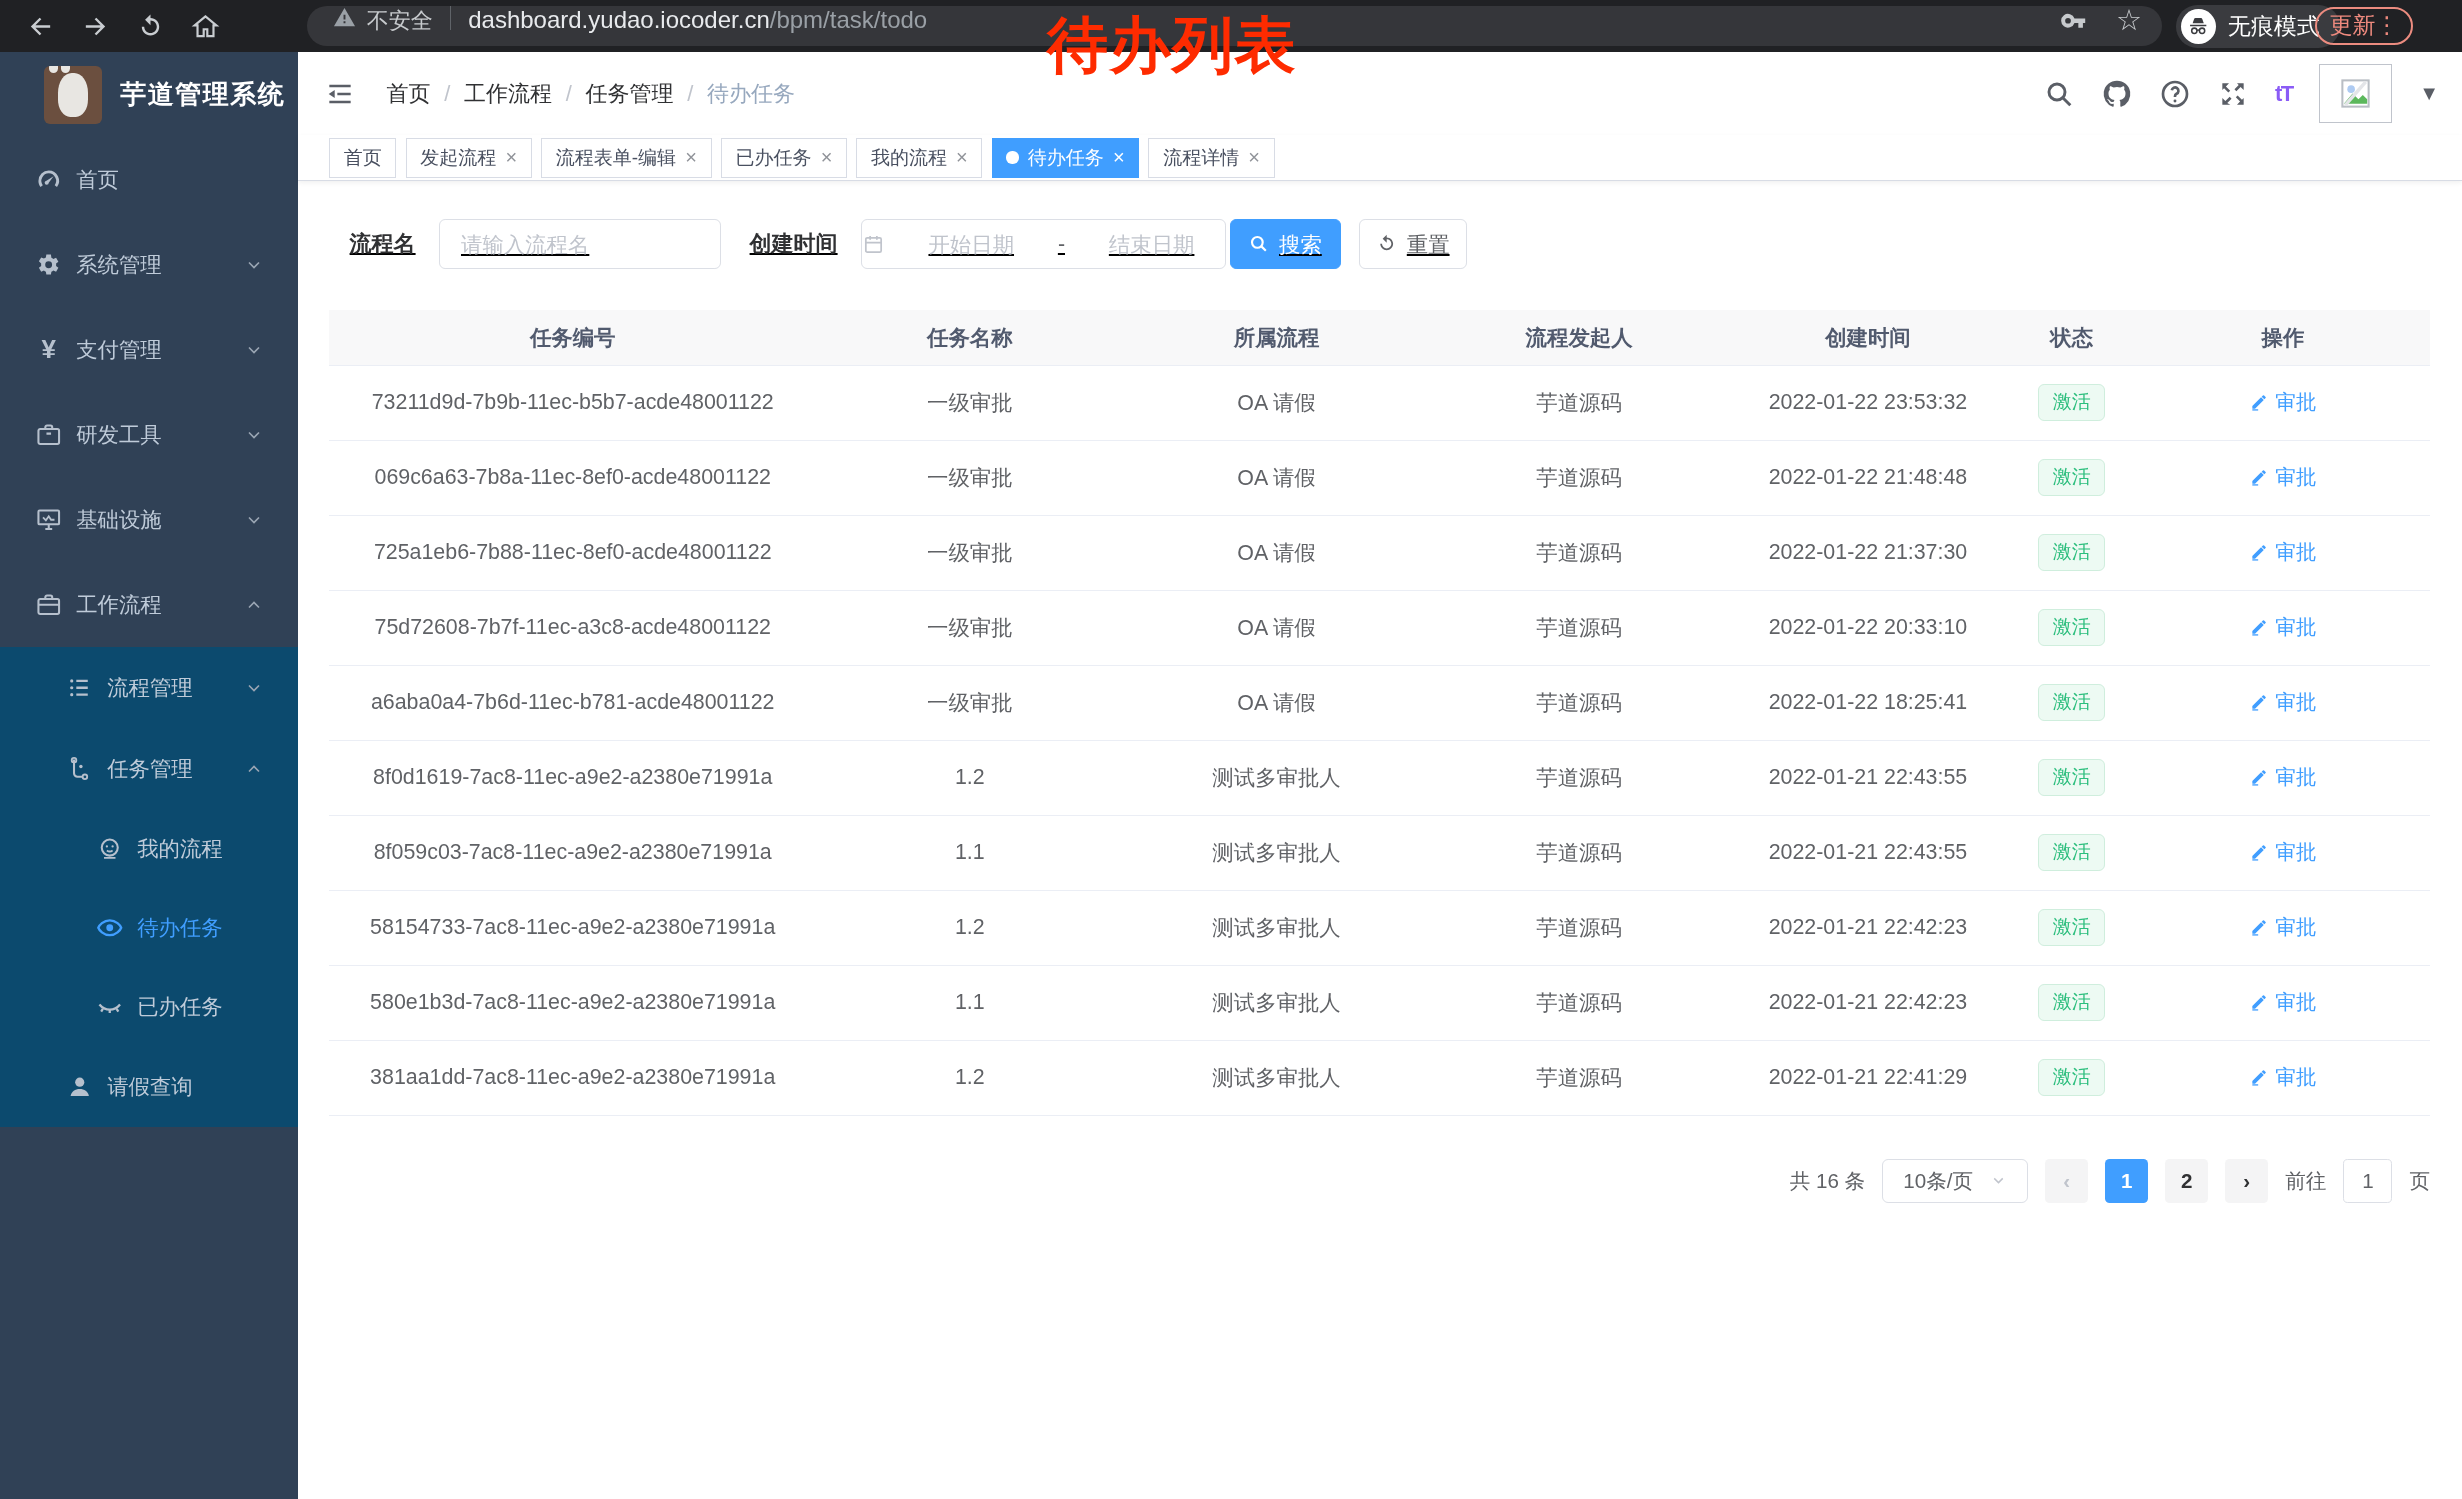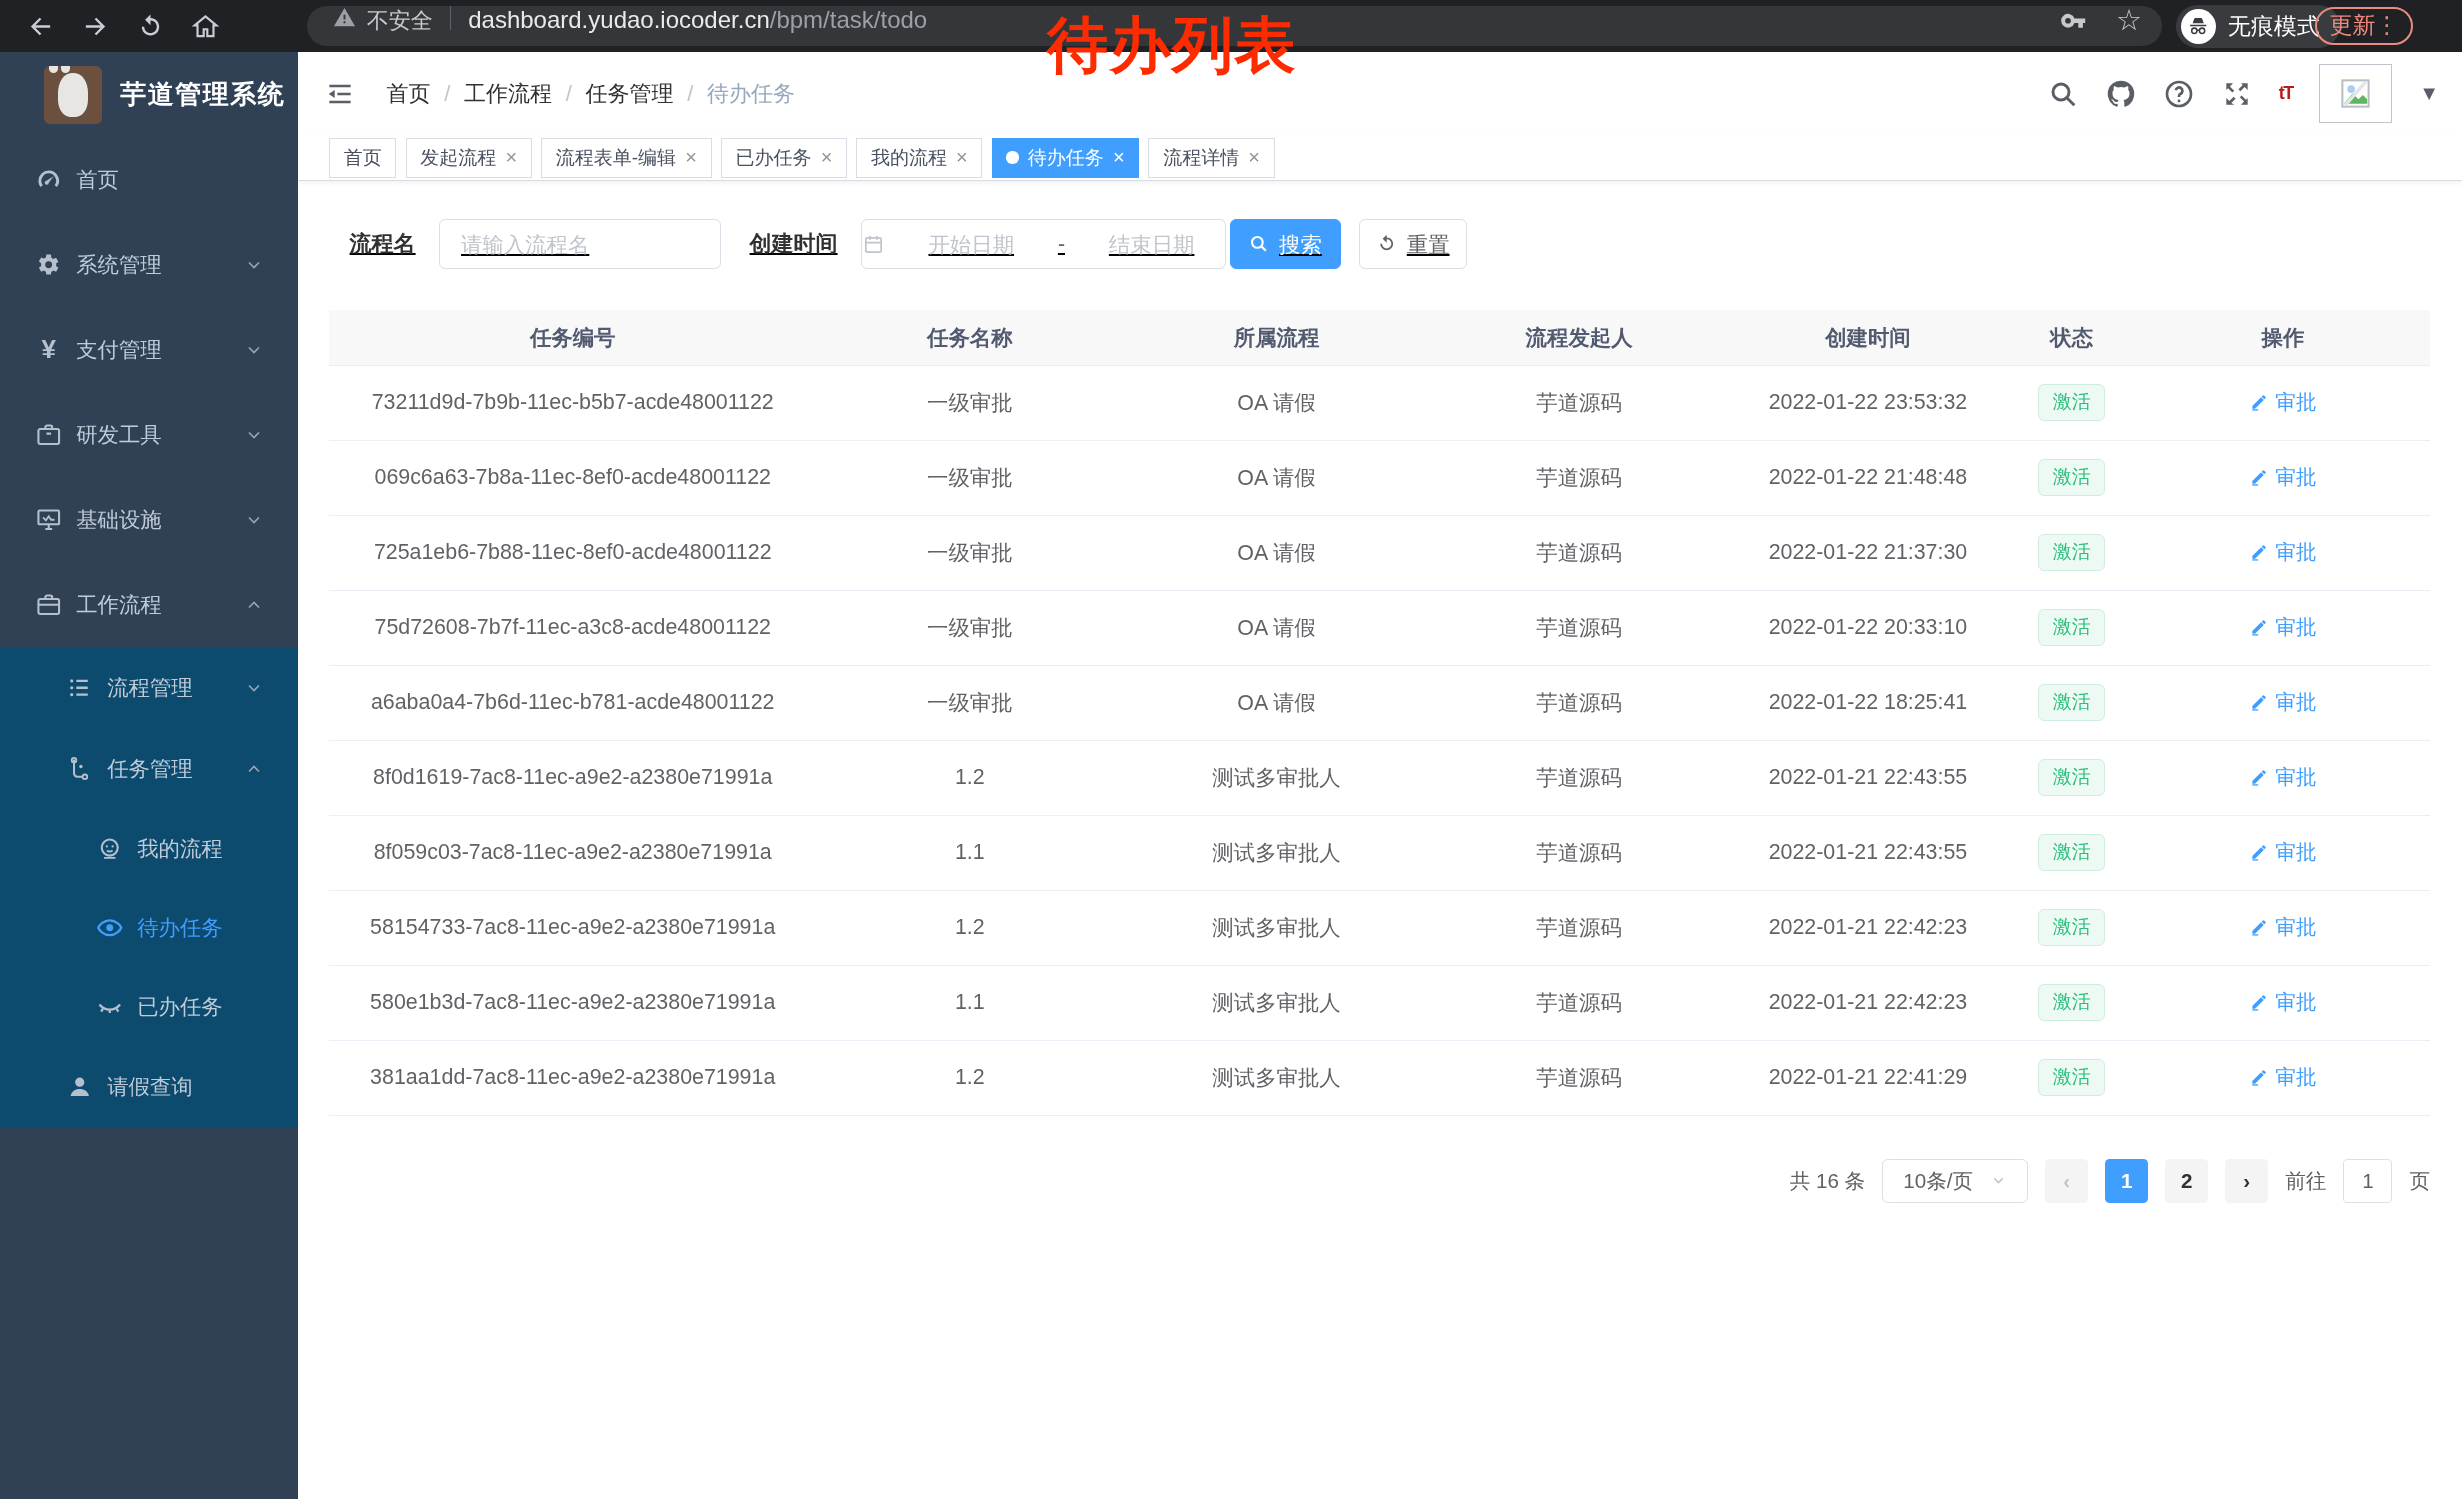--- a/index.html
+++ b/index.html
@@ -61,21 +61,21 @@
 
   
   .page-header { height:83px; display:flex; align-items:center; padding:0 23px 0 26px; background:#fff; position:relative; }
   .hamburger { color:#5a5e66; margin-right:30.5px; }
   .hamburger svg { width:32px; height:32px; }
   .crumbs { display:flex; align-items:center; font-size:22px; color:#303133; gap:13.7px; }
   .crumb-sep { color:#c0c4cc; }
   .crumb-last { color:#97a8be; }
   .header-right { margin-left:auto; display:flex; align-items:center; gap:26px; color:#5a5e66; }
   .hr-ic svg { width:32px; height:32px; }
-  .tt { font-size:18px; font-weight:bold; color:#b91c1c; letter-spacing:-1.5px; }
+  .tt { font-size:22px; font-weight:bold; color:#8b5cf6; letter-spacing:-1.5px; }
   .avatar-box { width:73px; height:59px; border:1.5px solid #c0c4cc; background:#fff; display:flex; align-items:center; justify-content:center; }
   .avatar-box svg { width:35px; height:35px; }
   .avatar-caret { color:#5a5e66; font-size:20px; margin-left:1.5px; }
 
   
   .tags-bar { height:46px; background:#fff; border-bottom:1.5px solid #d8dce5; box-shadow:0 1.5px 4.6px rgba(0,0,0,.06);
     display:flex; align-items:center; padding-left:31px; gap:9.2px; position:relative; z-index:2; }
   .tag { height:40px; display:inline-flex; align-items:center; padding:0 13.7px; border:1.5px solid #d8dce5;
     background:#fff; color:#495060; font-size:19px; gap:9.2px; cursor:pointer; }
   .tag .dot { width:12.2px; height:12.2px; border-radius:50%; background:#fff; display:none; }

